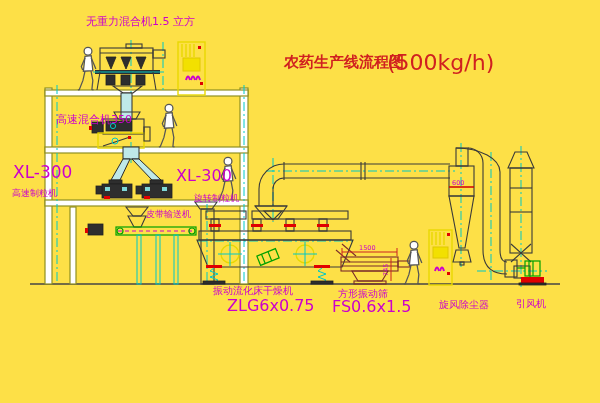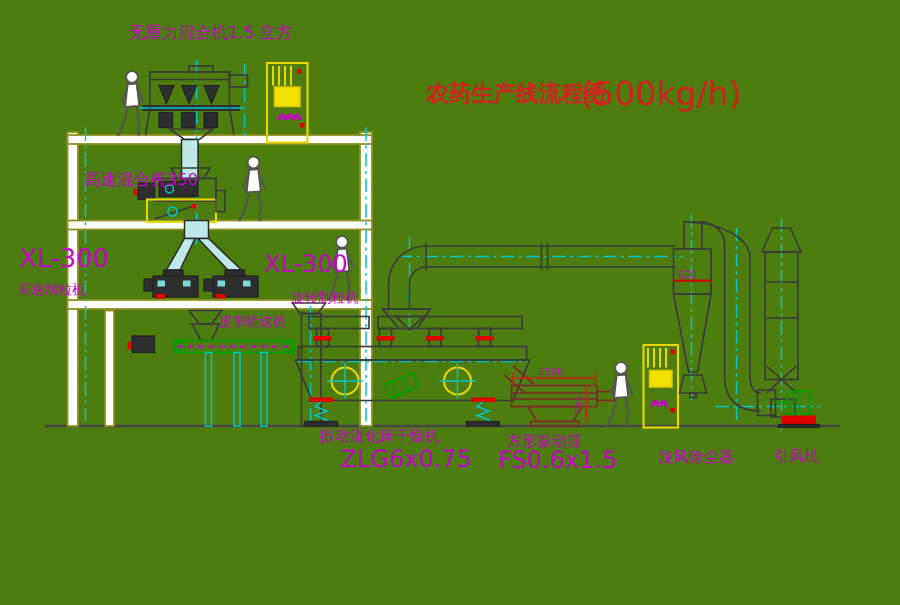--- a/index.html
+++ b/index.html
@@ -1,16 +1,16 @@
 <!DOCTYPE html>
 <html><head>
 <meta charset="utf-8">
 <style>
   html,body{margin:0;padding:0;background:#fff;}
-  .canvas{position:relative;width:600px;height:403px;background:#4d7c0f;overflow:hidden;
+  .canvas{position:relative;width:600px;height:403px;background:#fde047;overflow:hidden;
           font-family:"DejaVu Sans",sans-serif;}
   svg{position:absolute;left:0;top:0;}
   text{font-family:"DejaVu Sans","Liberation Sans",sans-serif;}
   .lbl-m{fill:#cc00cc;}
   .lbl-red{fill:#d02020;}
   .frame{stroke:#8f8f22;fill:#ffffff;stroke-width:1.2;}
   .dark{stroke:#3a3a3a;fill:none;stroke-width:1.1;}
   .darkfill{fill:#2e2e2e;stroke:#222;stroke-width:0.8;}
   .cl{stroke:#00c8c8;stroke-width:1;fill:none;stroke-dasharray:9 3 2 3;}
   .cy{stroke:#00c8c8;stroke-width:1;fill:none;}

